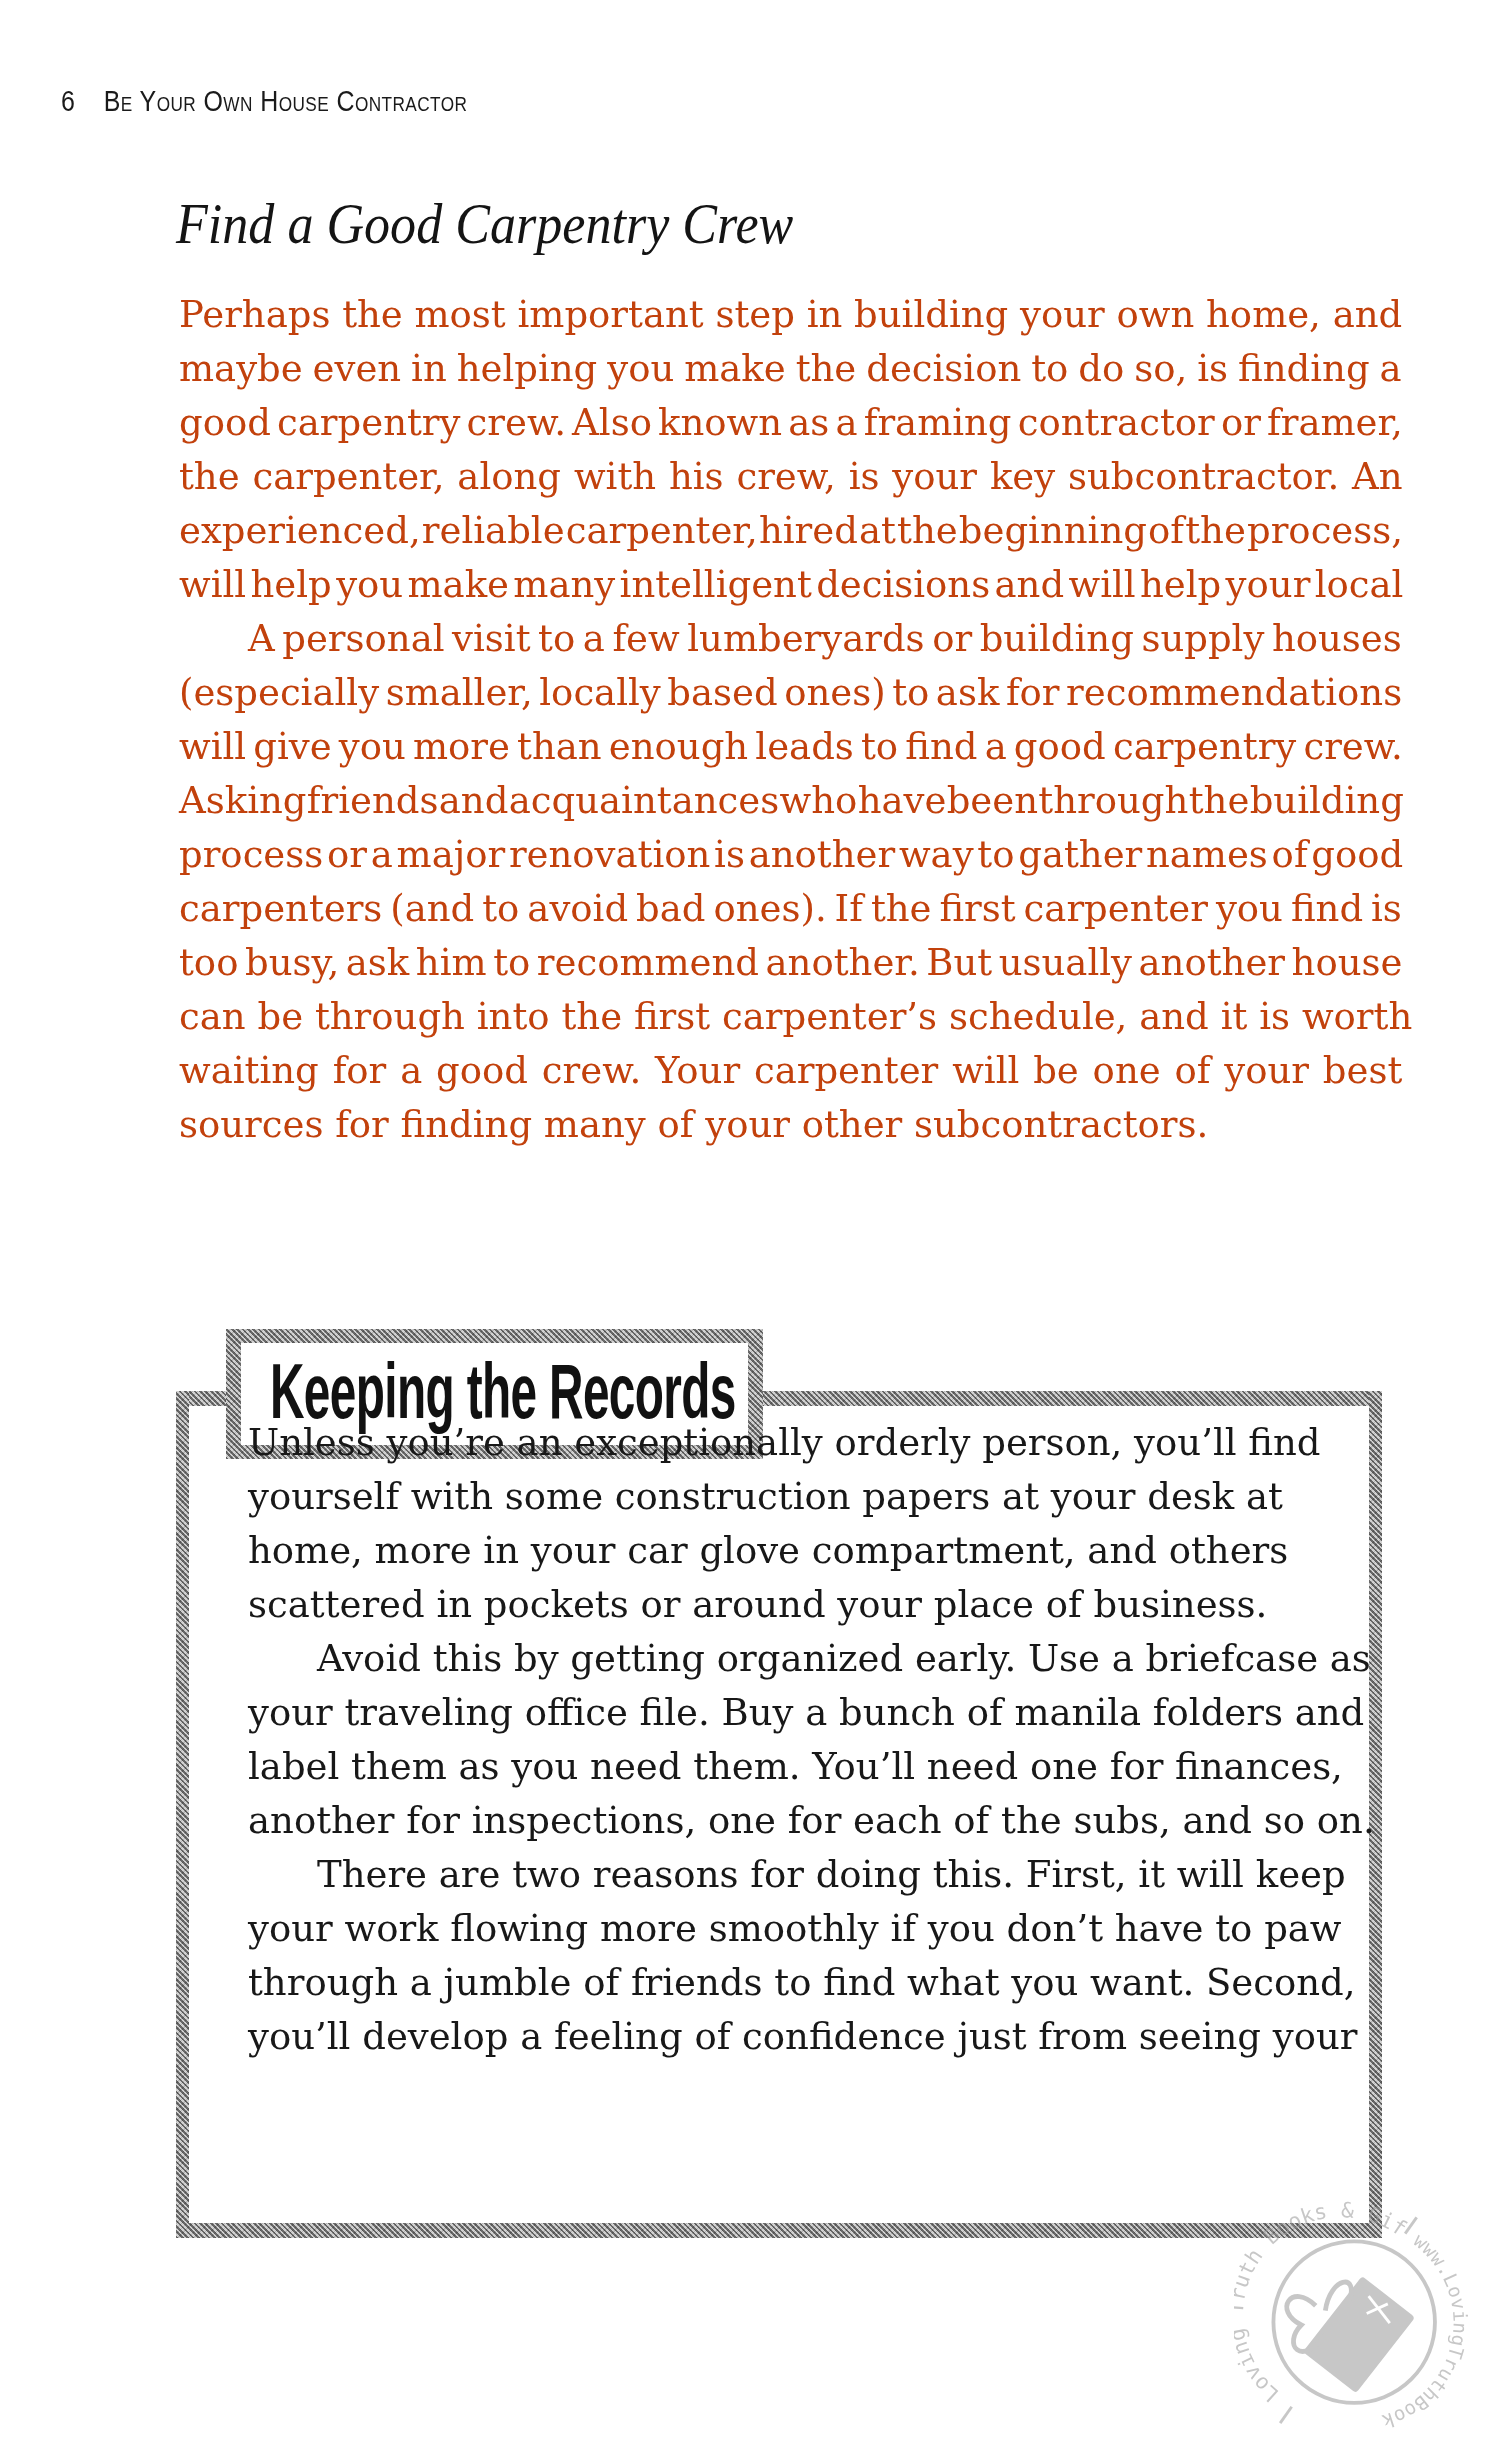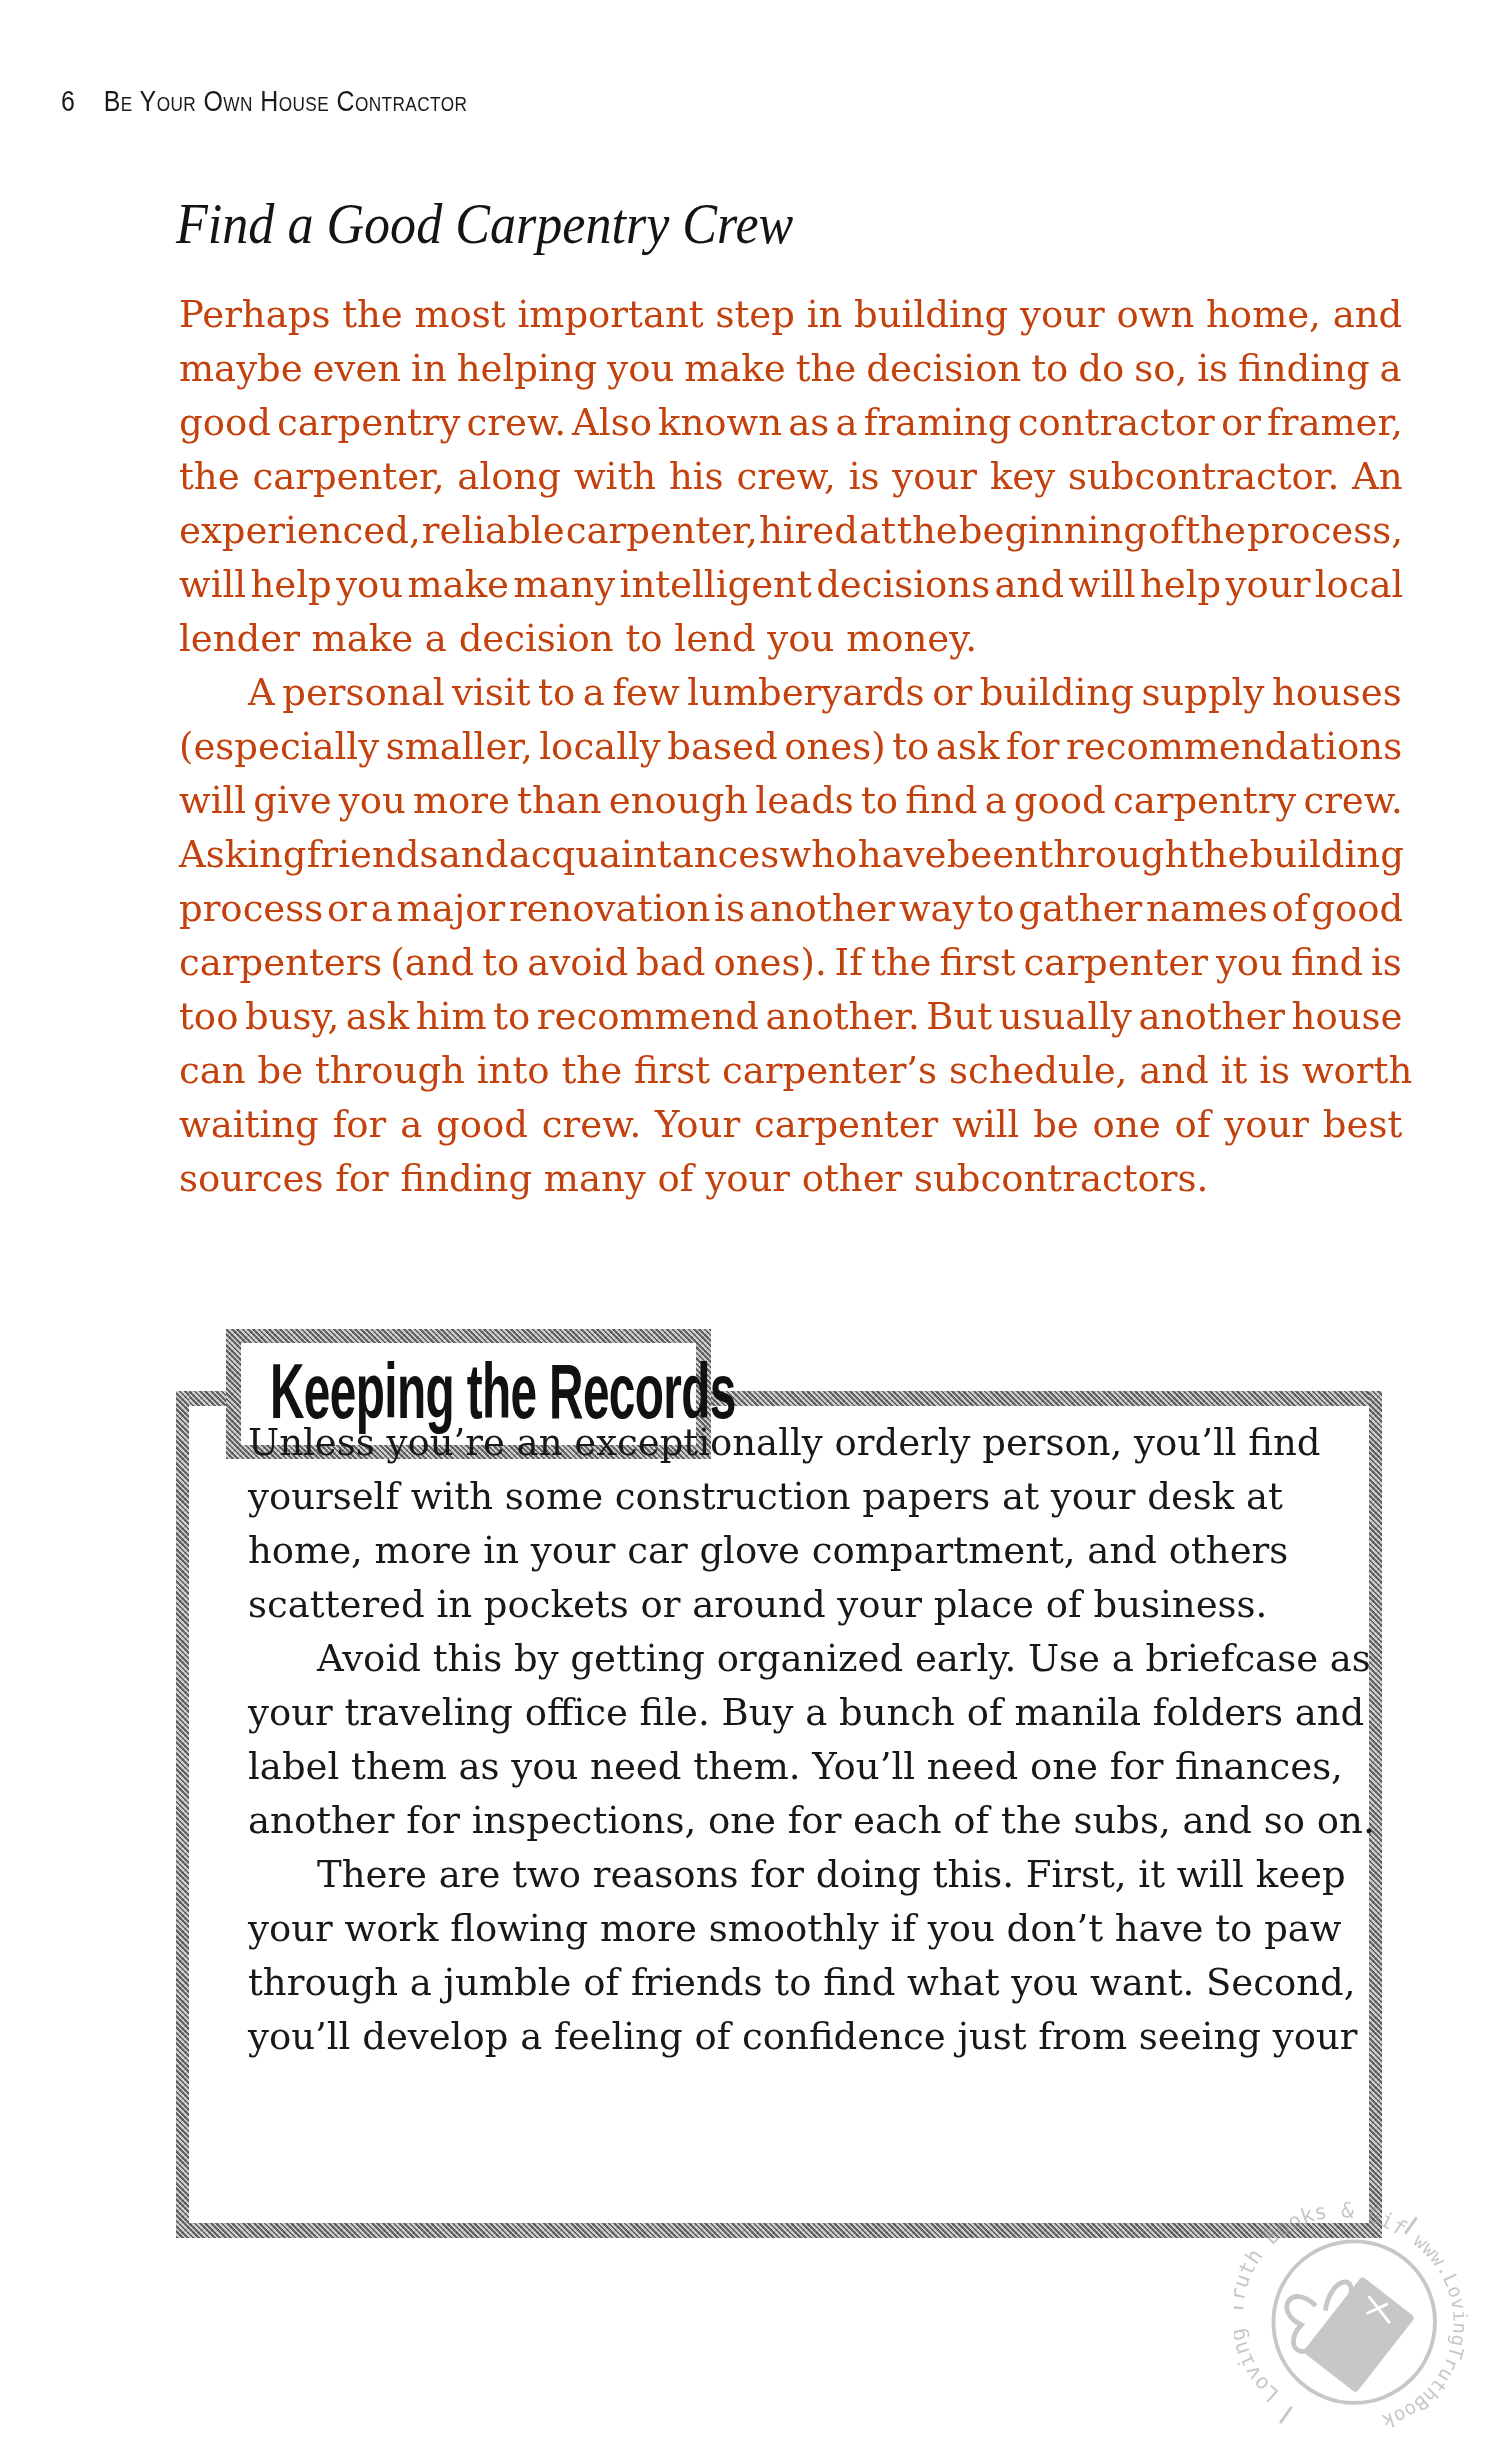--- a/index.html
+++ b/index.html
@@ -41,21 +41,21 @@
         repeating-linear-gradient(-45deg, rgba(60,60,60,0.35) 0 1px, rgba(255,255,255,0) 1px 3.8px);
     }
     .box-frame { position: absolute; left: 176px; top: 1391px; width: 1206px; height: 847px; }
     .box-frame .edge { position: absolute; }
     .edge.top { left: 0; top: 0; width: 100%; height: 15.4px; }
     .edge.bottom { left: 0; bottom: 0; width: 100%; height: 15.4px; }
     .edge.left { left: 0; top: 0; width: 13.4px; height: 100%; }
     .edge.right { right: 0; top: 0; width: 13.4px; height: 100%; }
 
     .box-title-plate {
-      position: absolute; left: 226px; top: 1329px; width: 485px; height: 130px;
+      position: absolute; left: 226px; top: 1329px; width: 537px; height: 130px;
       box-sizing: border-box;
     }
     .box-title-inner {
       position: absolute; left: 15.4px; top: 14.4px; right: 15.4px; bottom: 14.4px;
       background: #ffffff;
     }
     .box-title {
       position: absolute; left: 29px; top: 3.8px;
       font-family: "Liberation Sans", sans-serif; font-weight: bold;
       font-size: 77px; white-space: nowrap; color: #111;
@@ -82,21 +82,20 @@
 <div class="section-title">Find a Good Carpentry Crew</div>
 
 <div class="body-col">
   <div>
     <span class="line" style="display: block; word-spacing: 0px;">Perhaps the most important step in building your own home, and</span>
     <span class="line" style="display: block; word-spacing: -1.8px;">maybe even in helping you make the decision to do so, is finding a</span>
     <span class="line" style="display: block; word-spacing: -5.6px;">good carpentry crew. Also known as a framing contractor or framer,</span>
     <span class="line" style="display: block; word-spacing: 1.1px;">the carpenter, along with his crew, is your key subcontractor. An</span>
     <span class="line" style="display: block; word-spacing: -10.6px;">experienced, reliable carpenter, hired at the beginning of the process,</span>
     <span class="line" style="display: block; word-spacing: -7.4px;">will help you make many intelligent decisions and will help your local</span>
-    <span class="line last">lender make a decision to lend you money.</span>
   </div>
   <div>
     <span class="line indent" style="display: block; word-spacing: -4.2px;">A personal visit to a few lumberyards or building supply houses</span>
     <span class="line" style="display: block; word-spacing: -5.2px;">(especially smaller, locally based ones) to ask for recommendations</span>
     <span class="line" style="display: block; word-spacing: -4.6px;">will give you more than enough leads to find a good carpentry crew.</span>
     <span class="line" style="display: block; word-spacing: -11.4px;">Asking friends and acquaintances who have been through the building</span>
     <span class="line" style="display: block; word-spacing: -8px;">process or a major renovation is another way to gather names of good</span>
     <span class="line" style="display: block; word-spacing: -3.8px;">carpenters (and to avoid bad ones). If the first carpenter you find is</span>
     <span class="line" style="display: block; word-spacing: -5.2px;">too busy, ask him to recommend another. But usually another house</span>
     <span class="line" style="display: block; word-spacing: 0.1px;">can be through into the first carpenter’s schedule, and it is worth</span>

